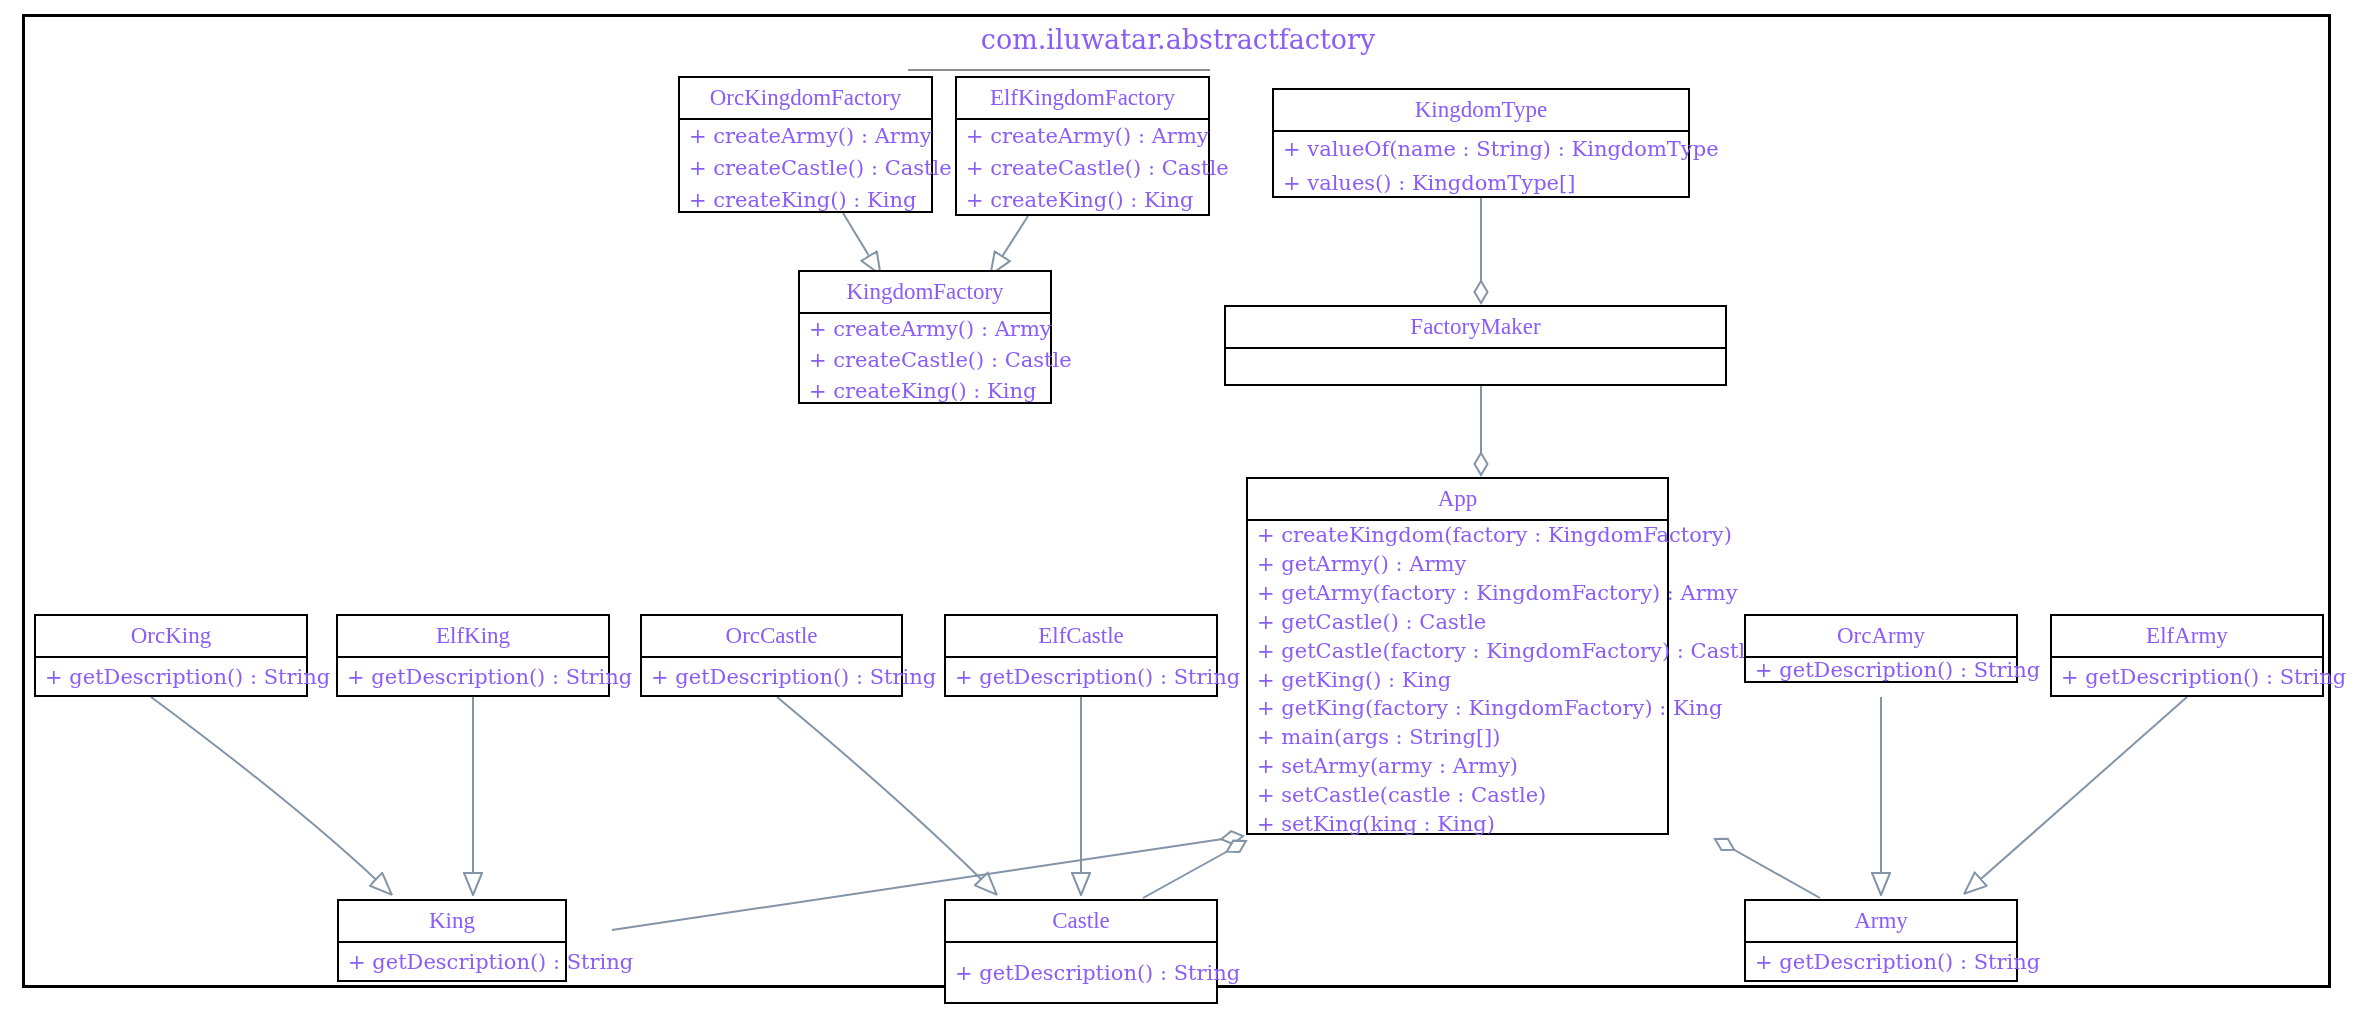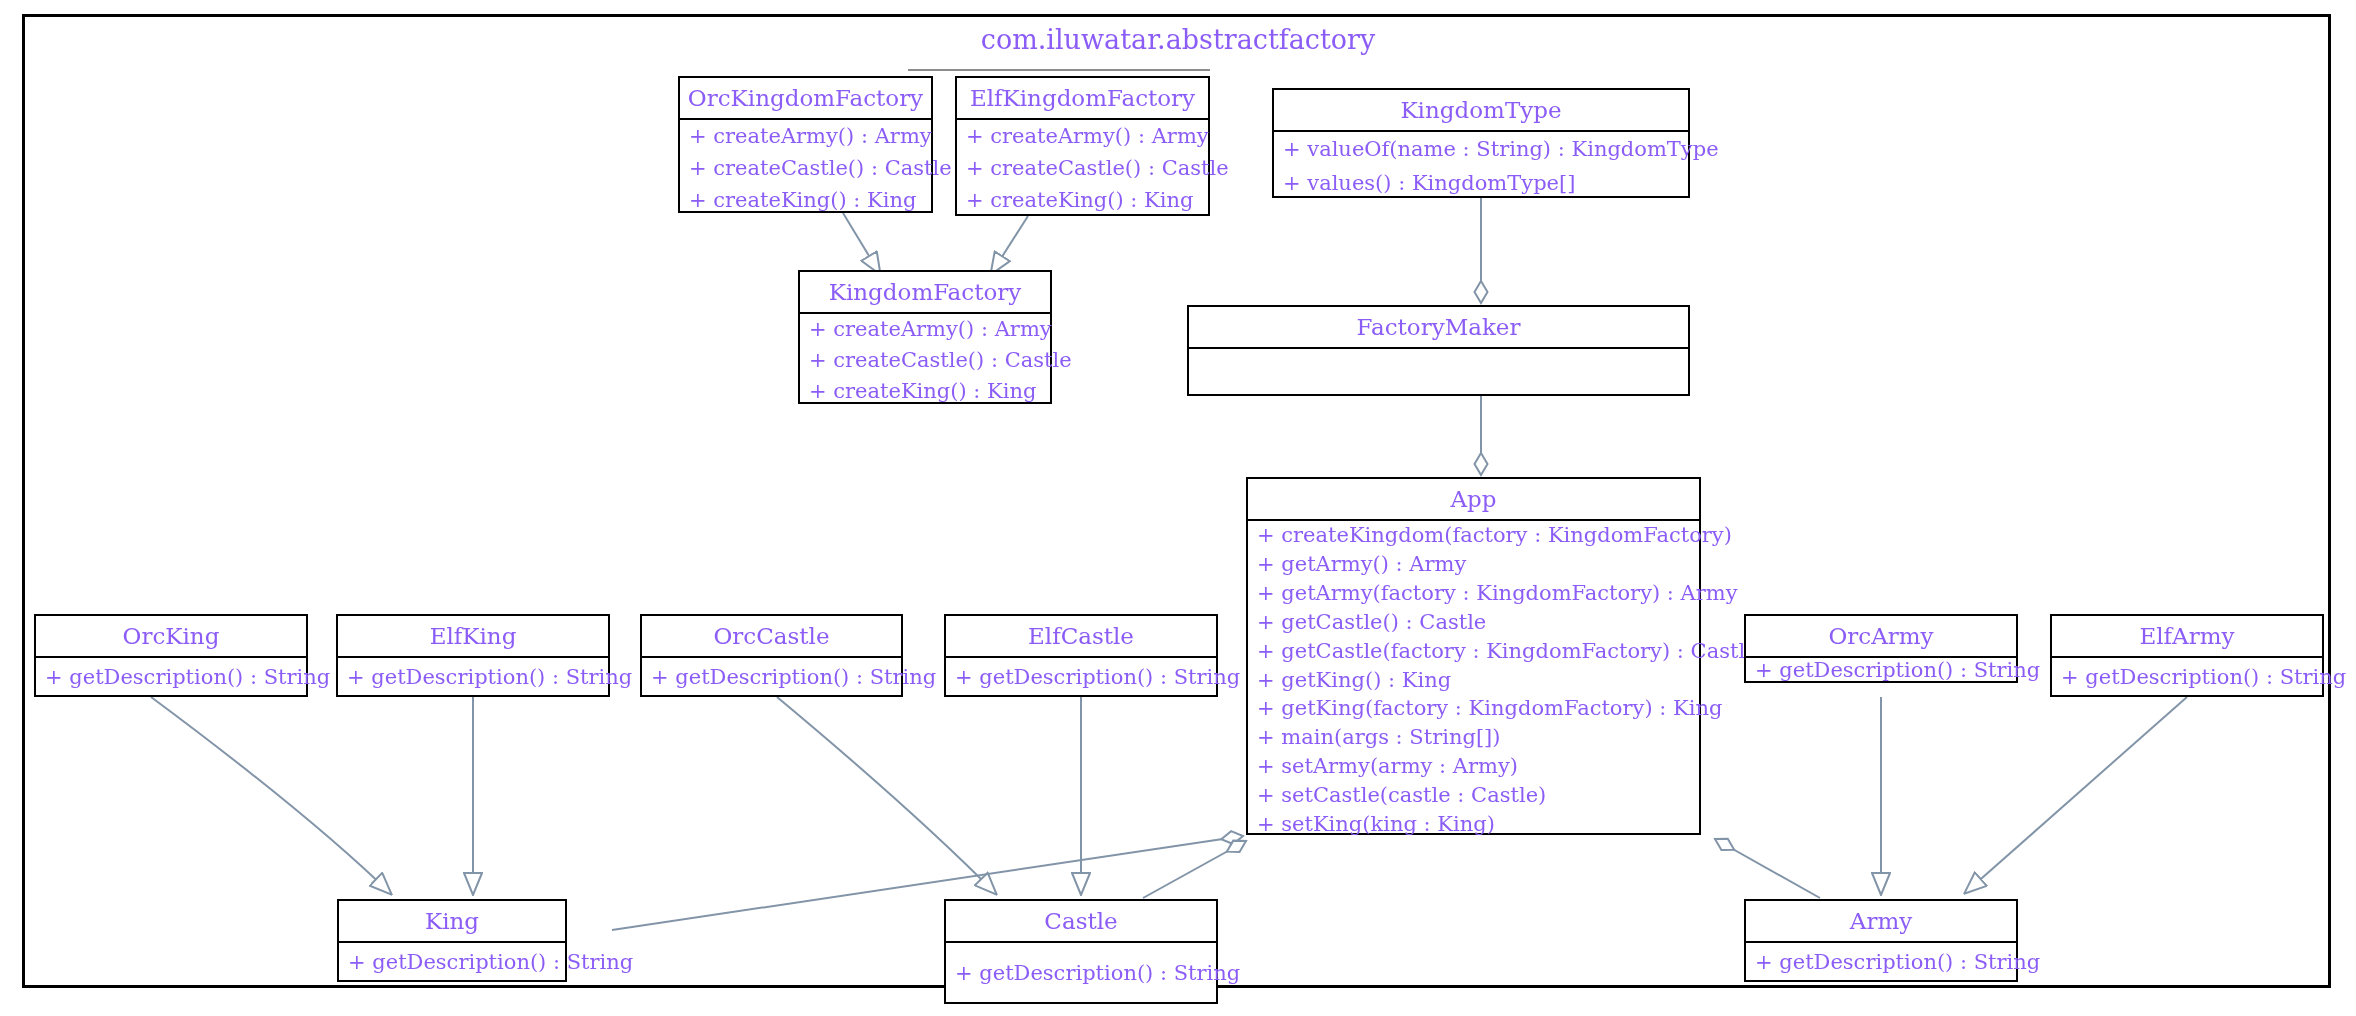--- a/index.html
+++ b/index.html
@@ -6,21 +6,21 @@
   #stage{position:relative;width:2356px;height:1016px;background:#ffffff;
          font-family:"DejaVu Serif","Liberation Serif",serif;color:#8b5cf6;overflow:hidden;}
   #edges{position:absolute;left:0;top:0;width:2356px;height:1016px;}
   .pkg-border{position:absolute;left:22px;top:14px;width:2309px;height:974px;
               border:3px solid #000;box-sizing:border-box;}
   .pkg-title{position:absolute;left:0;top:24px;width:2356px;text-align:center;
              font-size:27px;}
   .cls{position:absolute;background:#ffffff;border:2px solid #000;box-sizing:border-box;
        display:flex;flex-direction:column;}
   .cls-title{flex:0 0 40px;border-bottom:2px solid #000;display:flex;align-items:center;
-             justify-content:center;font-size:23px;}
+             justify-content:center;font-size:23px;font-family:Liberation Serif, serif;}
   .cls-methods{flex:1;display:flex;flex-direction:column;justify-content:center;
                padding:0 9px;font-size:21px;}
   .m{white-space:nowrap;}
 </style>
 </head>
 <body>
 
 <div id="stage">
 
   <svg id="edges" viewBox="0 0 2356 1016" xmlns="http://www.w3.org/2000/svg">
@@ -81,25 +81,25 @@
 
   <div class="cls" style="left:798px;top:270px;width:254px;height:134px">
     <div class="cls-title">KingdomFactory</div>
     <div class="cls-methods" style="line-height:31px">
       <div class="m">+ createArmy() : Army</div>
       <div class="m">+ createCastle() : Castle</div>
       <div class="m">+ createKing() : King</div>
     </div>
   </div>
 
-  <div class="cls" style="left:1187px;top:305px;width:503px;height:91px">
+  <div class="cls" style="left:1224px;top:305px;width:503px;height:81px">
     <div class="cls-title">FactoryMaker</div>
   </div>
 
-  <div class="cls" style="left:1246px;top:477px;width:455px;height:358px">
+  <div class="cls" style="left:1246px;top:477px;width:423px;height:358px">
     <div class="cls-title">App</div>
     <div class="cls-methods" style="line-height:28.9px">
       <div class="m">+ createKingdom(factory : KingdomFactory)</div>
       <div class="m">+ getArmy() : Army</div>
       <div class="m">+ getArmy(factory : KingdomFactory) : Army</div>
       <div class="m">+ getCastle() : Castle</div>
       <div class="m">+ getCastle(factory : KingdomFactory) : Castle</div>
       <div class="m">+ getKing() : King</div>
       <div class="m">+ getKing(factory : KingdomFactory) : King</div>
       <div class="m">+ main(args : String[])</div>

